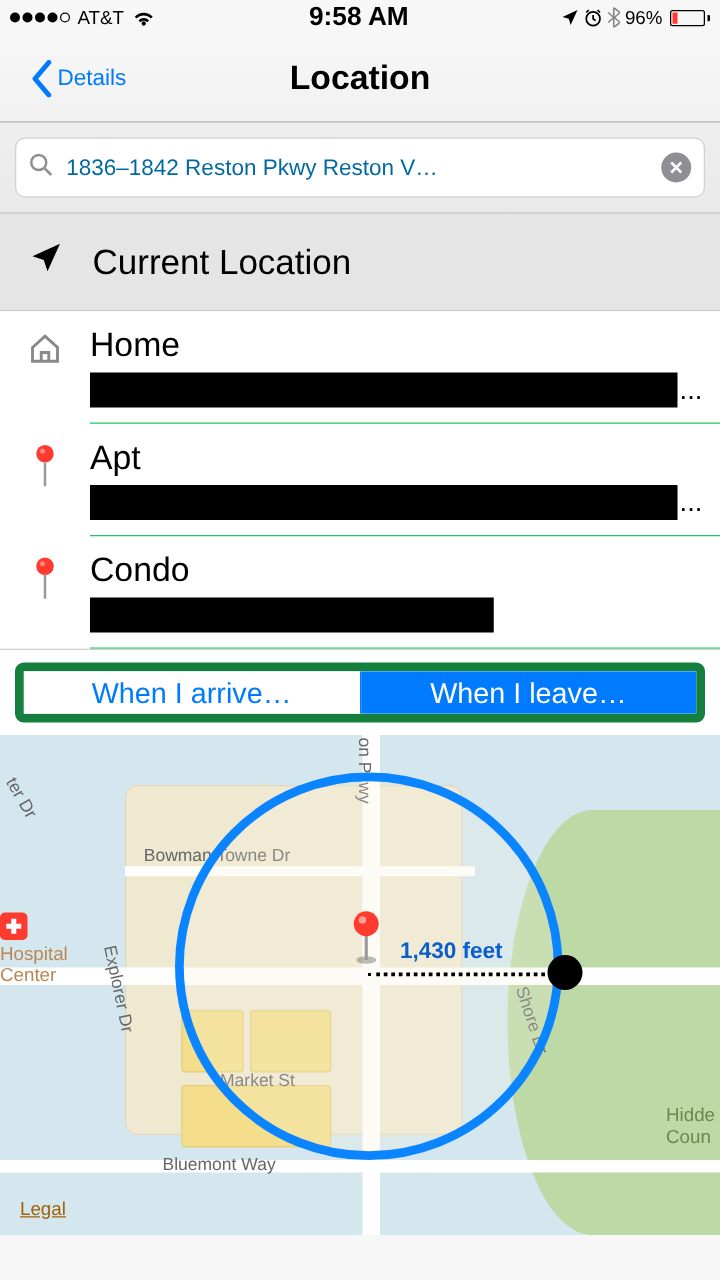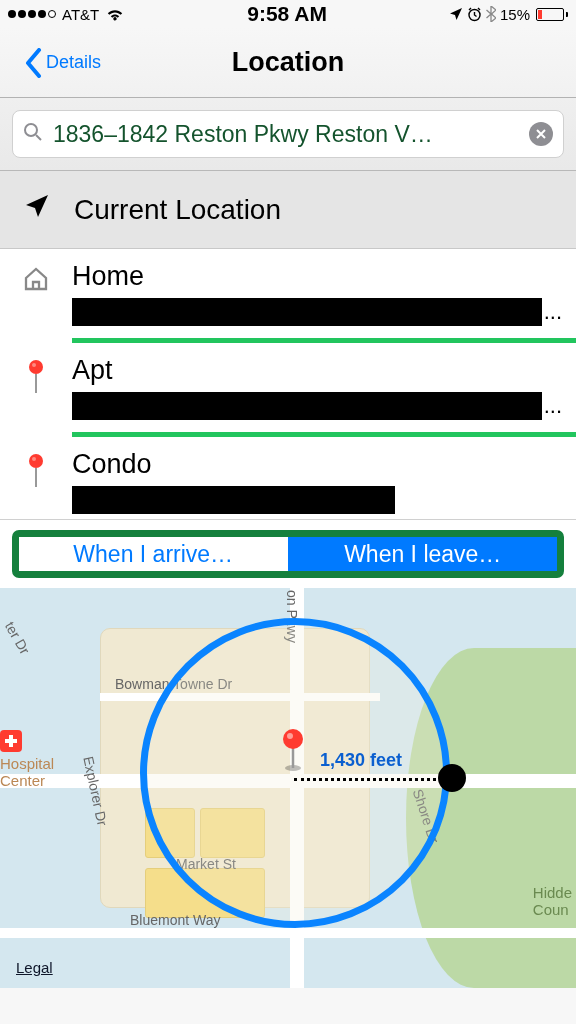--- a/index.html
+++ b/index.html
@@ -91,23 +91,23 @@
     height: 48px;
     display: flex;
     align-items: center;
     padding: 0 10px;
     gap: 10px;
   }
   .search-field .mag { color: #8e8e93; }
   .search-input {
     flex: 1;
     border: none;
-    font-size: 23px;
+    font-size: 18px;
     font-family: inherit;
-    color: #14532d;
+    color: #0369a1;
     outline: none;
     white-space: nowrap;
     overflow: hidden;
     text-overflow: ellipsis;
   }
   .clear-btn {
     width: 24px; height: 24px;
     border-radius: 50%;
     background: #8e8e93;
     display: flex; align-items: center; justify-content: center;
@@ -141,21 +141,21 @@
     min-height: 82px;
   }
   .loc-icon-cell {
     width: 72px;
     display: flex;
     justify-content: center;
     padding-top: 4px;
   }
   .loc-body {
     flex: 1;
-    border-bottom: 5px solid #22c55e;
+    border-bottom: 1px solid #22c55e;
     padding-bottom: 12px;
     padding-right: 14px;
   }
   .loc-title { font-size: 27px; color: #000; }
   .redact-wrap { display: flex; align-items: center; }
   .redact {
     background: #000; height: 28px; flex: 1; margin-top: 6px;
   }
   .ellips { font-size: 22px; color:#000; padding-left: 2px; margin-top:6px;}
   .redact.w80 { width: 66%; flex: none; }
@@ -226,21 +226,21 @@
   .radius-handle {
     position: absolute;
     left: 438px; top: 176px;
     width: 28px; height: 28px;
     background: #000; border-radius: 50%;
   }
   .legal {
     position: absolute;
     left: 16px; bottom: 12px;
     font-size: 15px;
-    color: #0f172a;
+    color: #a16207;
     text-decoration: underline;
   }
   .hcross { position: absolute; left: 0; width: 22px; height: 22px; background: #ff3b30; border-radius:4px; top: 142px; display:flex; align-items:center; justify-content:center;}
   .hcross::before, .hcross::after { content:''; position:absolute; background:#fff; }
   .hcross::before { width: 12px; height: 4px; }
   .hcross::after { width: 4px; height: 12px; }
   .hospital-label { position:absolute; left:0; top:168px; color:#b85; font-size:15px; line-height:1.1;}
   .park { position:absolute; right:0; top:60px; width:170px; height:340px; background:#bcd9a6; border-radius: 40% 0 0 40% / 50% 0 0 50%; }
   .park-label { position:absolute; right:4px; bottom:70px; color:#6a8a50; font-size:15px; line-height:1.1; text-align:left;margin-left:16px;}
   .town-block { position:absolute; background:#f0e9d2; border:1px solid #e0d8bc; }
@@ -278,21 +278,21 @@
           <circle cx="7.5" cy="8" r="5.5" fill="none" stroke="#000" stroke-width="1.4"></circle>
           <path d="M7.5 5v3l2 1.5" stroke="#000" stroke-width="1.4" fill="none"></path>
           <path d="M2 3L4 1M13 3L11 1" stroke="#000" stroke-width="1.4"></path>
         </svg>
     </span>
     <span class="bt-icon">
       <svg width="10" height="16" viewBox="0 0 10 16">
           <path d="M5 0v16l5-4-4.5-4L10 4 5 0zM0.5 4L5 8 0.5 12" fill="none" stroke="#888" stroke-width="1.3"></path>
         </svg>
     </span>
-    <span class="batt-pct">15%</span>
+    <span class="batt-pct">96%</span>
     <span class="battery">
       <span class="batt-body">
           <span class="batt-fill"></span>
         </span>
         <span class="batt-tip"></span>
     </span>
   </div>
 </div>
 
 <div class="nav-bar">
@@ -408,21 +408,21 @@
   <div class="road" style="left:0; top:340px; width:576px; height:10px;"></div>
   <div class="road" style="left:100px; top:105px; width:280px; height:8px;"></div>
 
   <div class="hcross"></div>
   <div class="hospital-label" style="white-space:pre;">Hospital
 Center</div>
 
   <div class="road-label" style="left:300px; top:2px; transform:rotate(90deg); transform-origin:left top;">on Pkwy</div>
   <div class="road-label" style="left:115px; top:88px;">Bowman Towne Dr</div>
   <div class="road-label" style="left:176px; top:268px;">Market St</div>
-  <div class="road-label" style="left:130px; top:324px;">Bluemont Way</div>
+  <div class="road-label" style="left:130px; top:335px;">Bluemont Way</div>
   <div class="road-label" style="left:60px; top:195px; transform:rotate(78deg);">Explorer Dr</div>
   <div class="road-label" style="left:398px; top:220px; transform:rotate(72deg);">Shore Dr</div>
   <div class="road-label" style="left:0px; top:42px; transform:rotate(60deg);">ter Dr</div>
 
   <div class="geofence"></div>
   <div class="map-pin">
     <svg width="26" height="44" viewBox="0 0 26 44">
         <ellipse cx="13" cy="40" rx="8" ry="3" fill="rgba(0,0,0,0.25)"></ellipse>
         <line x1="13" y1="18" x2="13" y2="40" stroke="#999" stroke-width="2.5"></line>
         <circle cx="13" cy="11" r="10" fill="#ff3b30"></circle>

